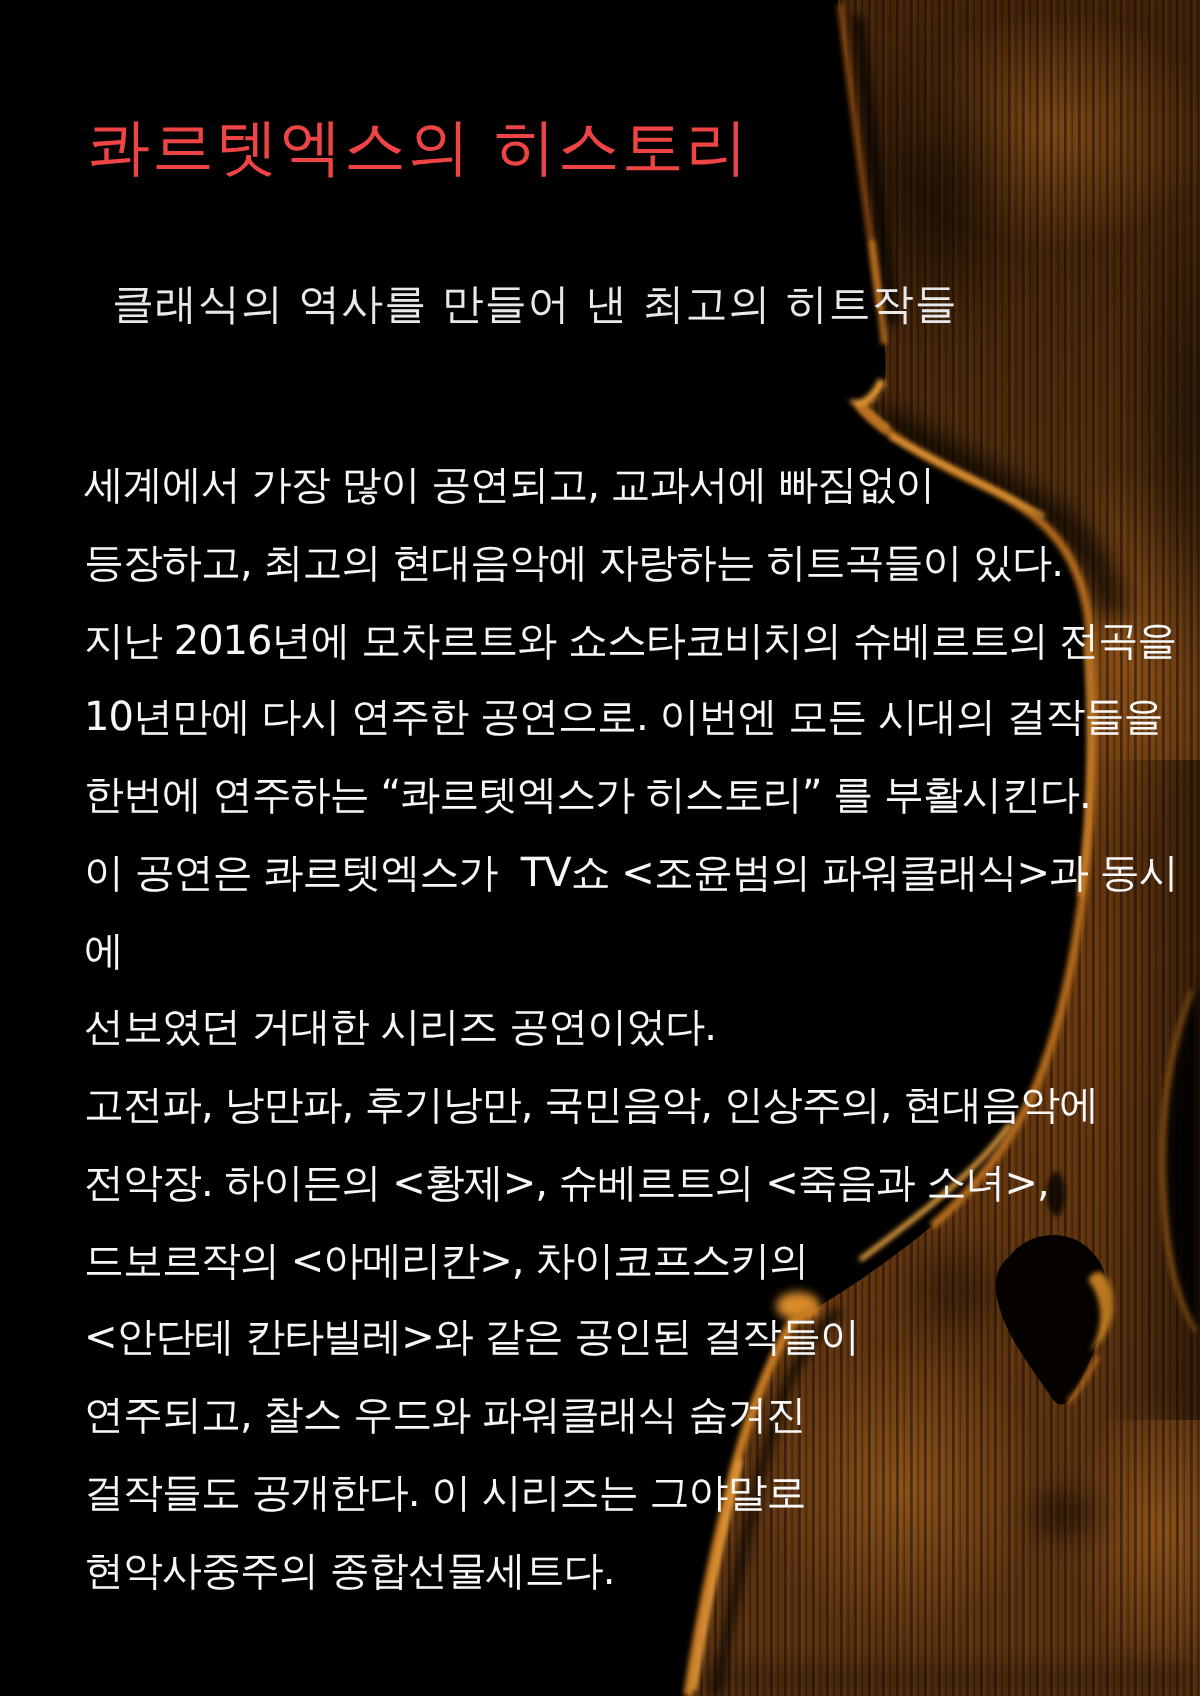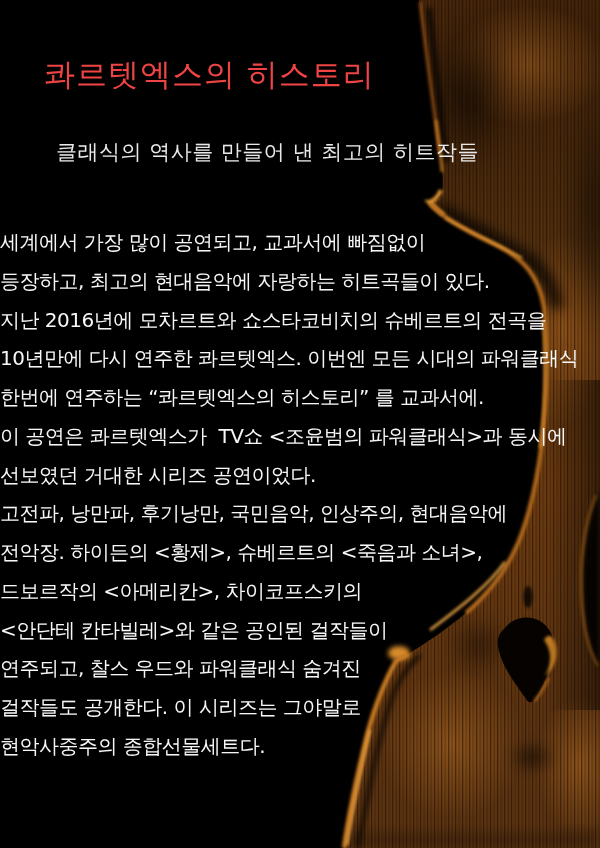--- a/index.html
+++ b/index.html
@@ -27,20 +27,21 @@
     font-size:21px;line-height:28px;
     letter-spacing:0.5px;
     color:#e9e9e9;
     white-space:pre;
   }
   .body-text{
     position:absolute;left:0;top:223px;width:600px;
     color:#f7f7f7;
   }
   .body-line{
+    padding-left:42px;
     font-size:20px;
     line-height:38.75px;
     letter-spacing:-0.5px;
     white-space:pre-wrap;
   }
 </style>
 </head>
 <body>
 
 <div class="poster">
@@ -148,22 +149,22 @@
   </div>
 
   <div class="text-layer">
     <h1 class="title" style="margin:0;">콰르텟엑스의 히스토리</h1>
     <div class="subtitle">클래식의 역사를 만들어 낸 최고의 히트작들</div>
 
     <div class="body-text">
       <div class="body-line">세계에서 가장 많이 공연되고, 교과서에 빠짐없이</div>
       <div class="body-line">등장하고, 최고의 현대음악에 자랑하는 히트곡들이 있다.</div>
       <div class="body-line">지난 2016년에 모차르트와 쇼스타코비치의 슈베르트의 전곡을</div>
-      <div class="body-line">10년만에 다시 연주한 콰르텟엑스. 이번엔 모든 시대의 파워클래식</div>
-      <div class="body-line">한번에 연주하는 “콰르텟엑스의 히스토리” 를 교과서에.</div>
+      <div class="body-line">10년만에 다시 연주한 공연으로. 이번엔 모든 시대의 걸작들을</div>
+      <div class="body-line">한번에 연주하는 “콰르텟엑스가 히스토리” 를 부활시킨다.</div>
       <div class="body-line">이 공연은 콰르텟엑스가  TV쇼 &lt;조윤범의 파워클래식&gt;과 동시에</div>
       <div class="body-line">선보였던 거대한 시리즈 공연이었다.</div>
       <div class="body-line">고전파, 낭만파, 후기낭만, 국민음악, 인상주의, 현대음악에</div>
       <div class="body-line">전악장. 하이든의 &lt;황제&gt;, 슈베르트의 &lt;죽음과 소녀&gt;,</div>
       <div class="body-line">드보르작의 &lt;아메리칸&gt;, 차이코프스키의</div>
       <div class="body-line">&lt;안단테 칸타빌레&gt;와 같은 공인된 걸작들이</div>
       <div class="body-line">연주되고, 찰스 우드와 파워클래식 숨겨진</div>
       <div class="body-line">걸작들도 공개한다. 이 시리즈는 그야말로</div>
       <div class="body-line">현악사중주의 종합선물세트다.</div>
     </div>

